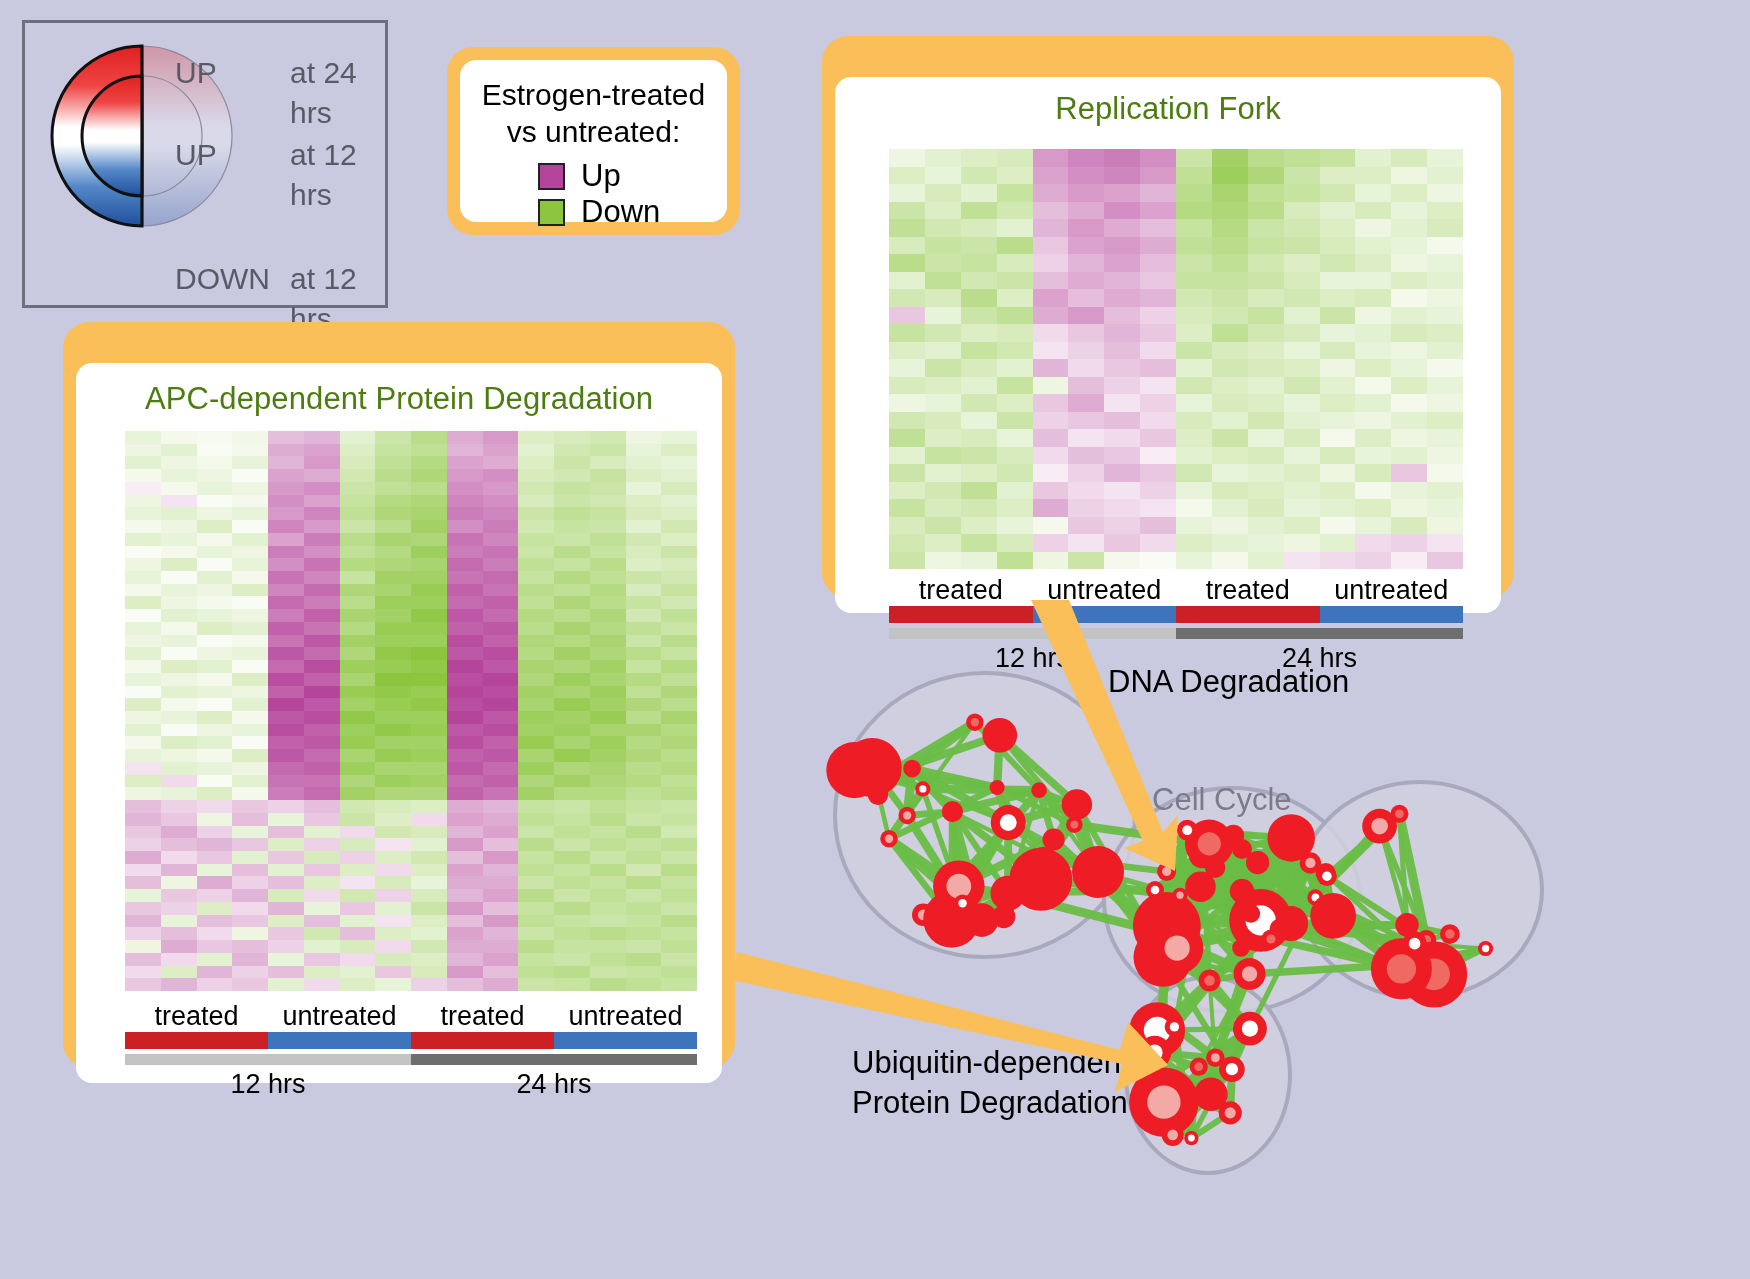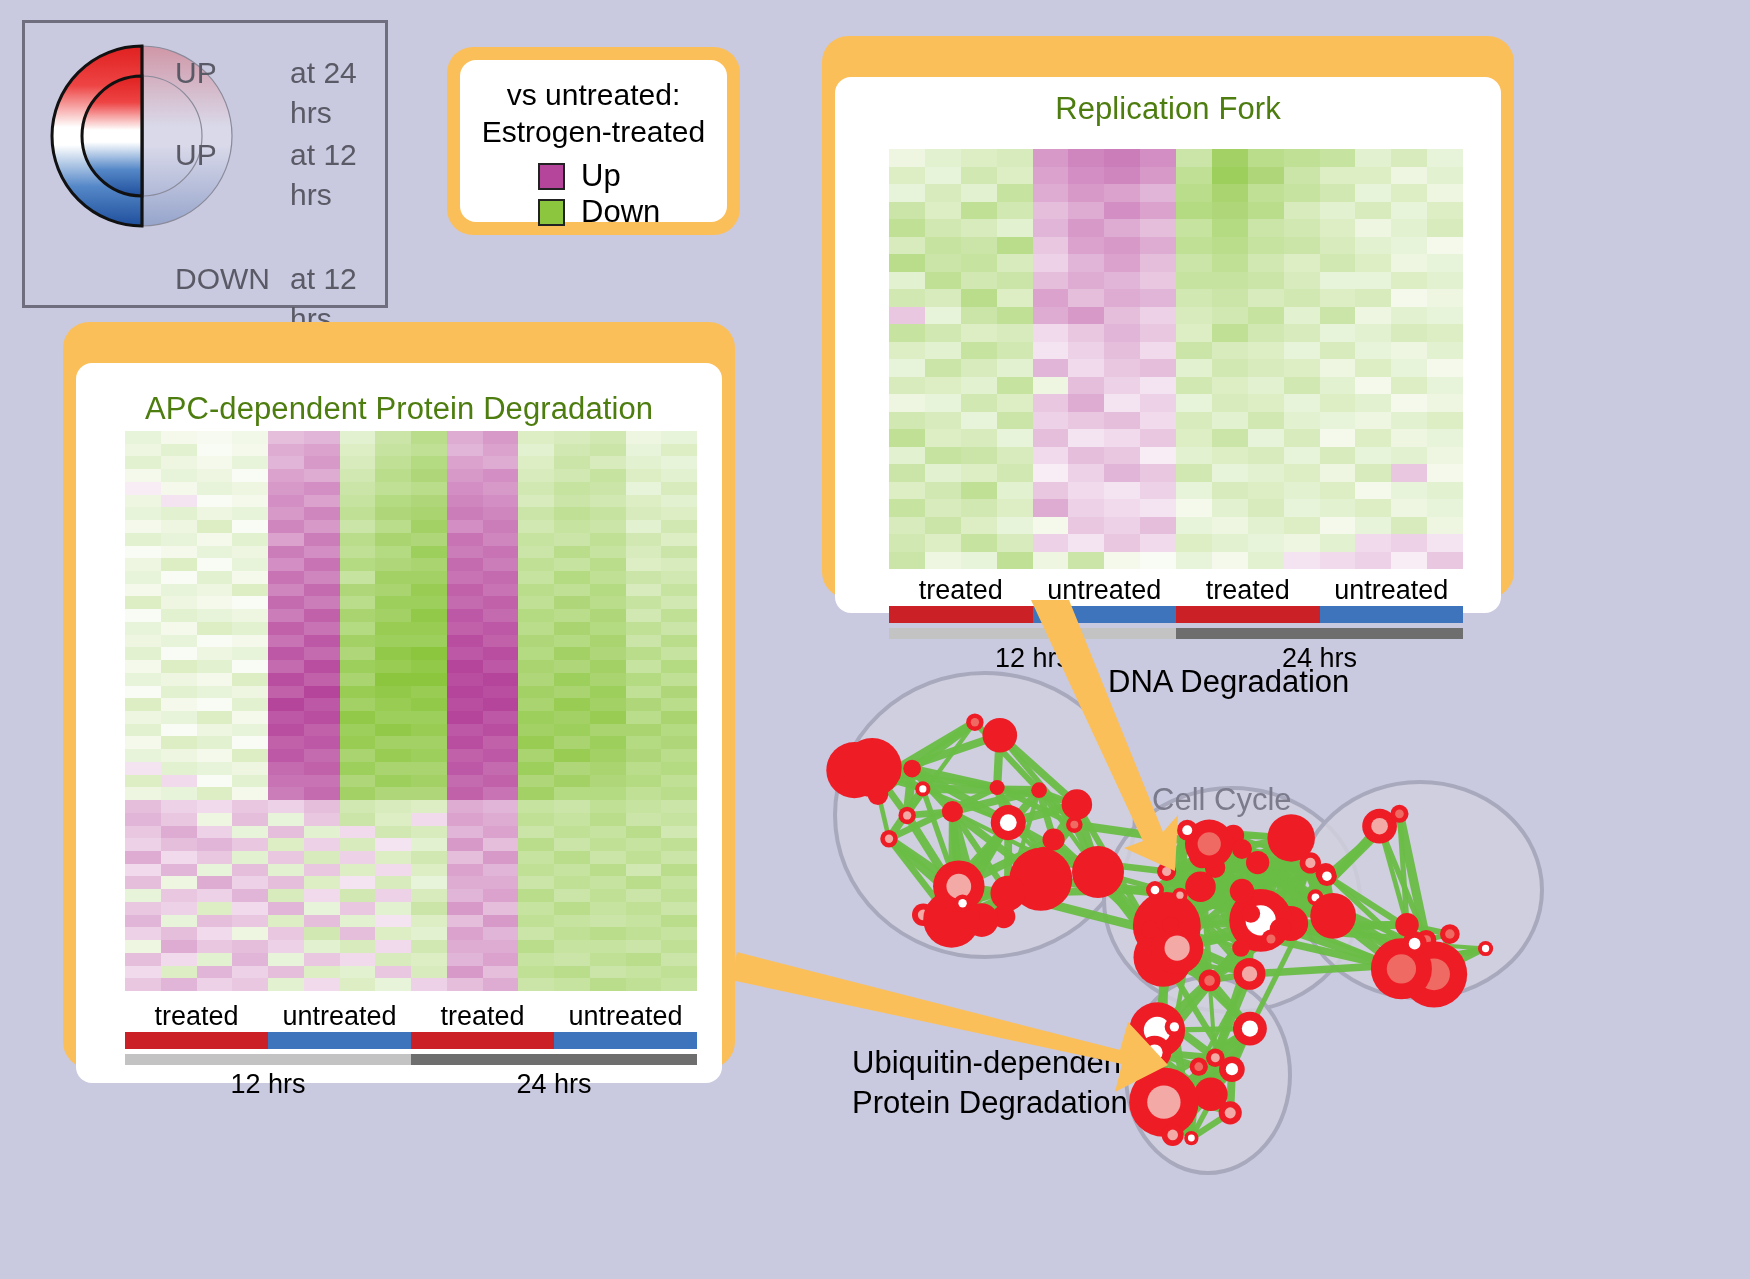--- a/index.html
+++ b/index.html
@@ -48,21 +48,21 @@
   .lg-title{text-align:center;font-size:30px;line-height:37px;color:#000;font-weight:400;}
   .lg-items{margin-top:9px;padding-left:78px;}
   .lg-item{display:flex;align-items:center;gap:16px;margin-bottom:2px;}
   .sw{width:27px;height:27px;border:2px solid #222;box-sizing:border-box;display:block;}
   .lg-lab{font-size:31px;line-height:34px;color:#000;}
 
   
   #repfork{left:822px;top:36px;width:692px;height:562px;}
   #apcpanel{left:63px;top:322px;width:672px;height:746px;}
   .hm-title{text-align:center;font-size:31px;color:#4d7c0f;padding-top:14px;letter-spacing:.1px;margin-top:28px;}
-  #apcpanel .hm-title{font-size:31px;padding-top:28px;}
+  #apcpanel .hm-title{font-size:31px;padding-top:18px;}
   .hm-wrap{position:absolute;left:0;right:0;}
   .hm-cell{width:100%;height:100%;}
 
   .axis{position:absolute;}
   .axis-labels{display:flex;}
   .axis-labels span{flex:1;text-align:center;font-size:27px;color:#000;}
   .bar-row{display:flex;height:17px;}
   .bar-row.thin{height:11px;margin-top:5px;}
   .bar-seg{height:100%;}
   .time-labels{display:flex;margin-top:4px;}
@@ -119,22 +119,22 @@
         <span class="k1">DOWN</span>
         <span>at 24 hrs</span>
       </div>
     </div>
     <div class="key-foot">
     </div>
   </div>
 
   <div class="opanel" id="legendbox">
     <div class="inner">
+      <div class="lg-title">Estrogen-treated</div>
       <div class="lg-title">vs untreated:</div>
-      <div class="lg-title">Estrogen-treated</div>
       <div class="lg-items">
         <div class="lg-item">
           <span class="sw" id="swUp" style="background: rgb(181, 69, 155);"></span>
           <span class="lg-lab">Up</span>
         </div>
         <div class="lg-item">
           <span class="sw" id="swDown" style="background: rgb(140, 198, 63);"></span>
           <span class="lg-lab">Down</span>
         </div>
       </div>

